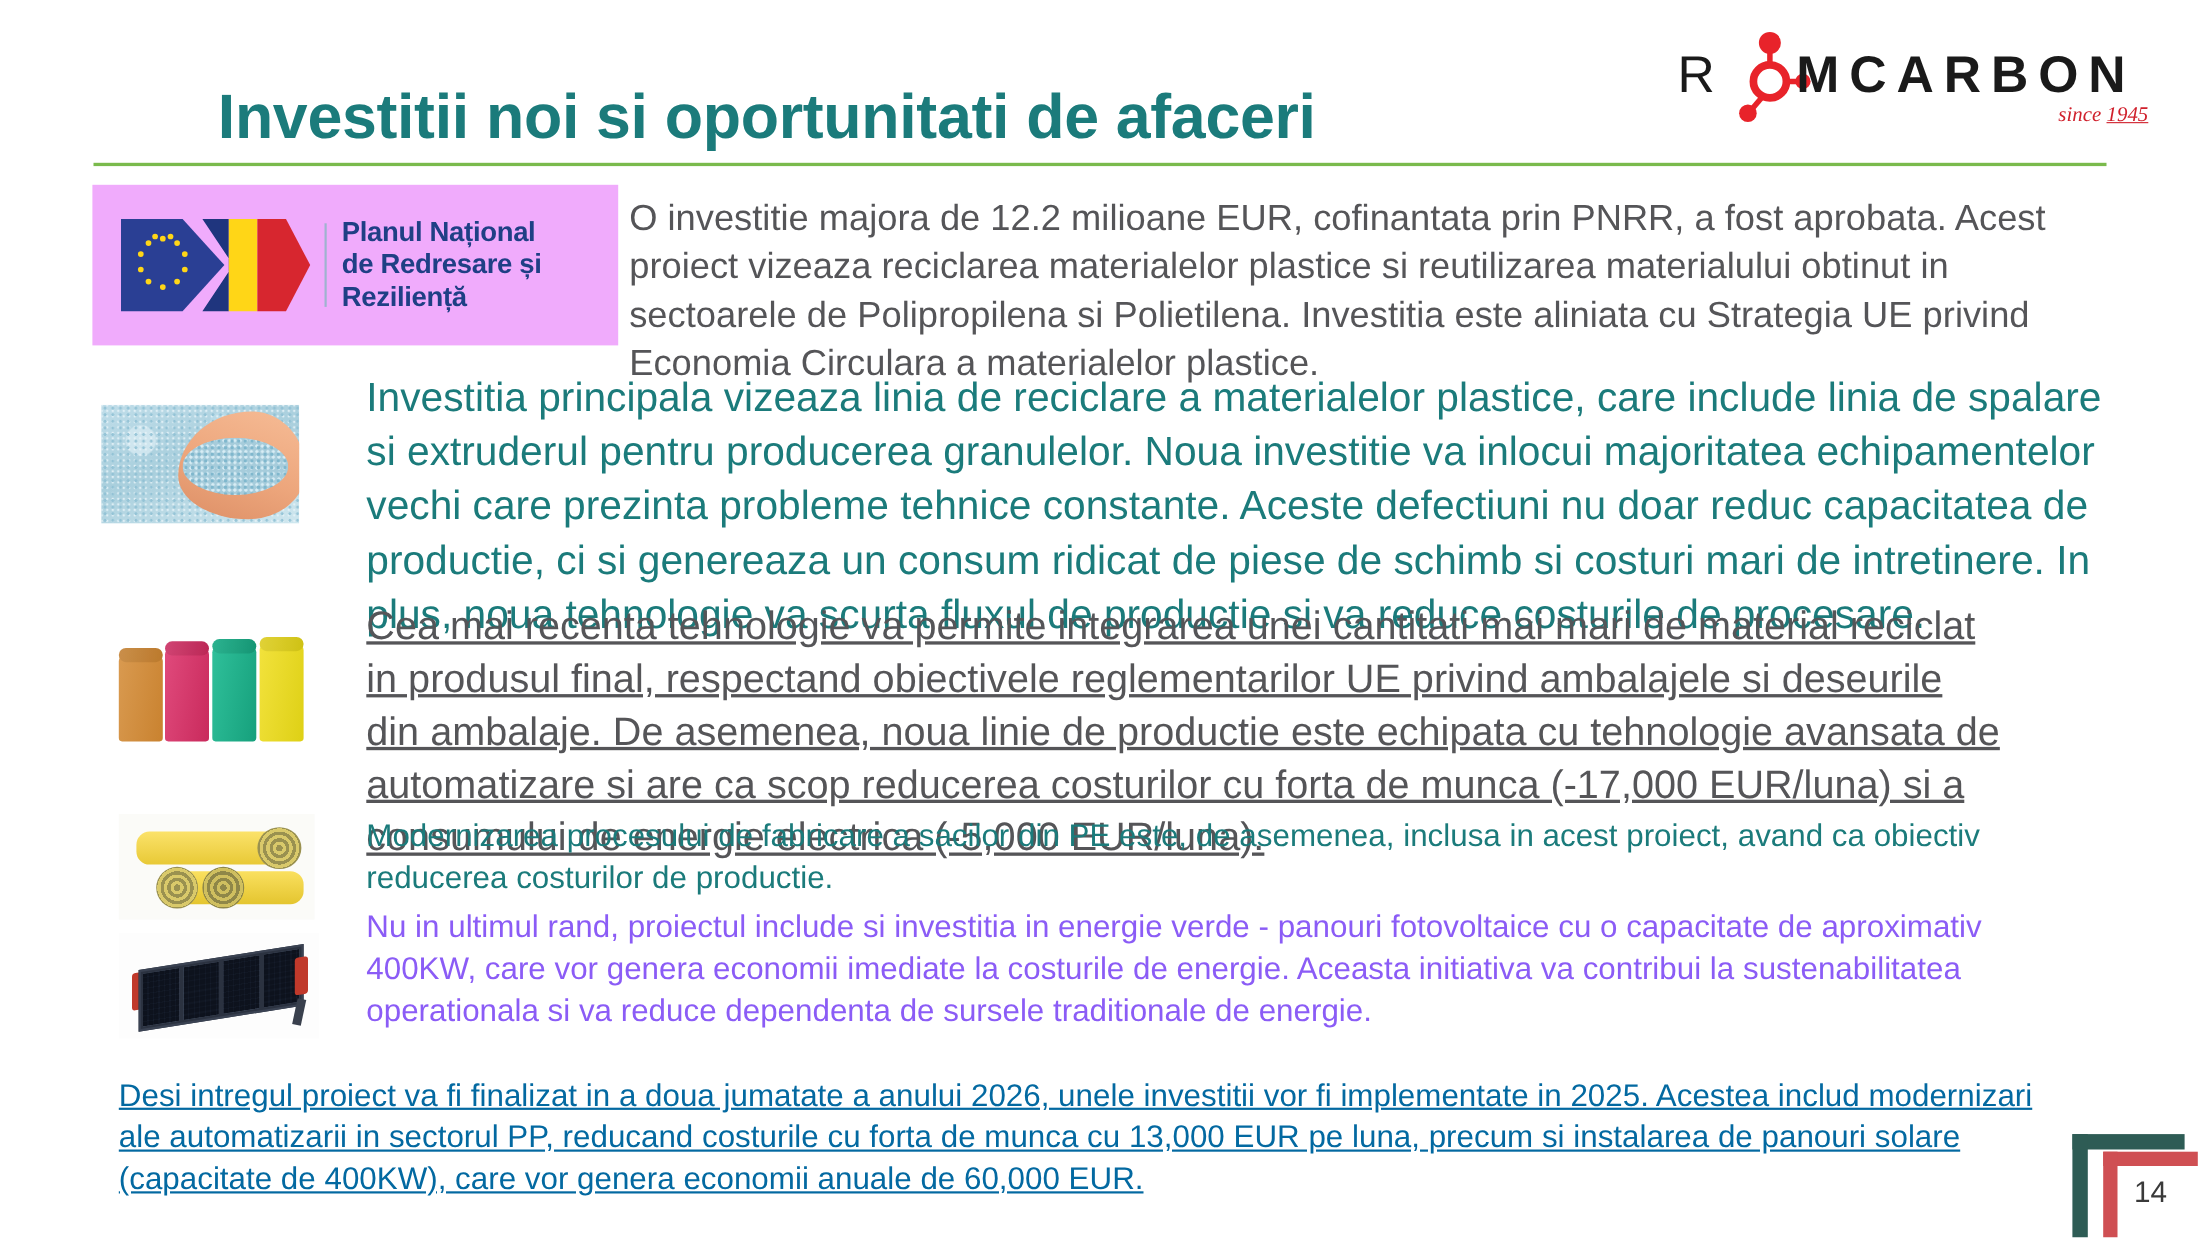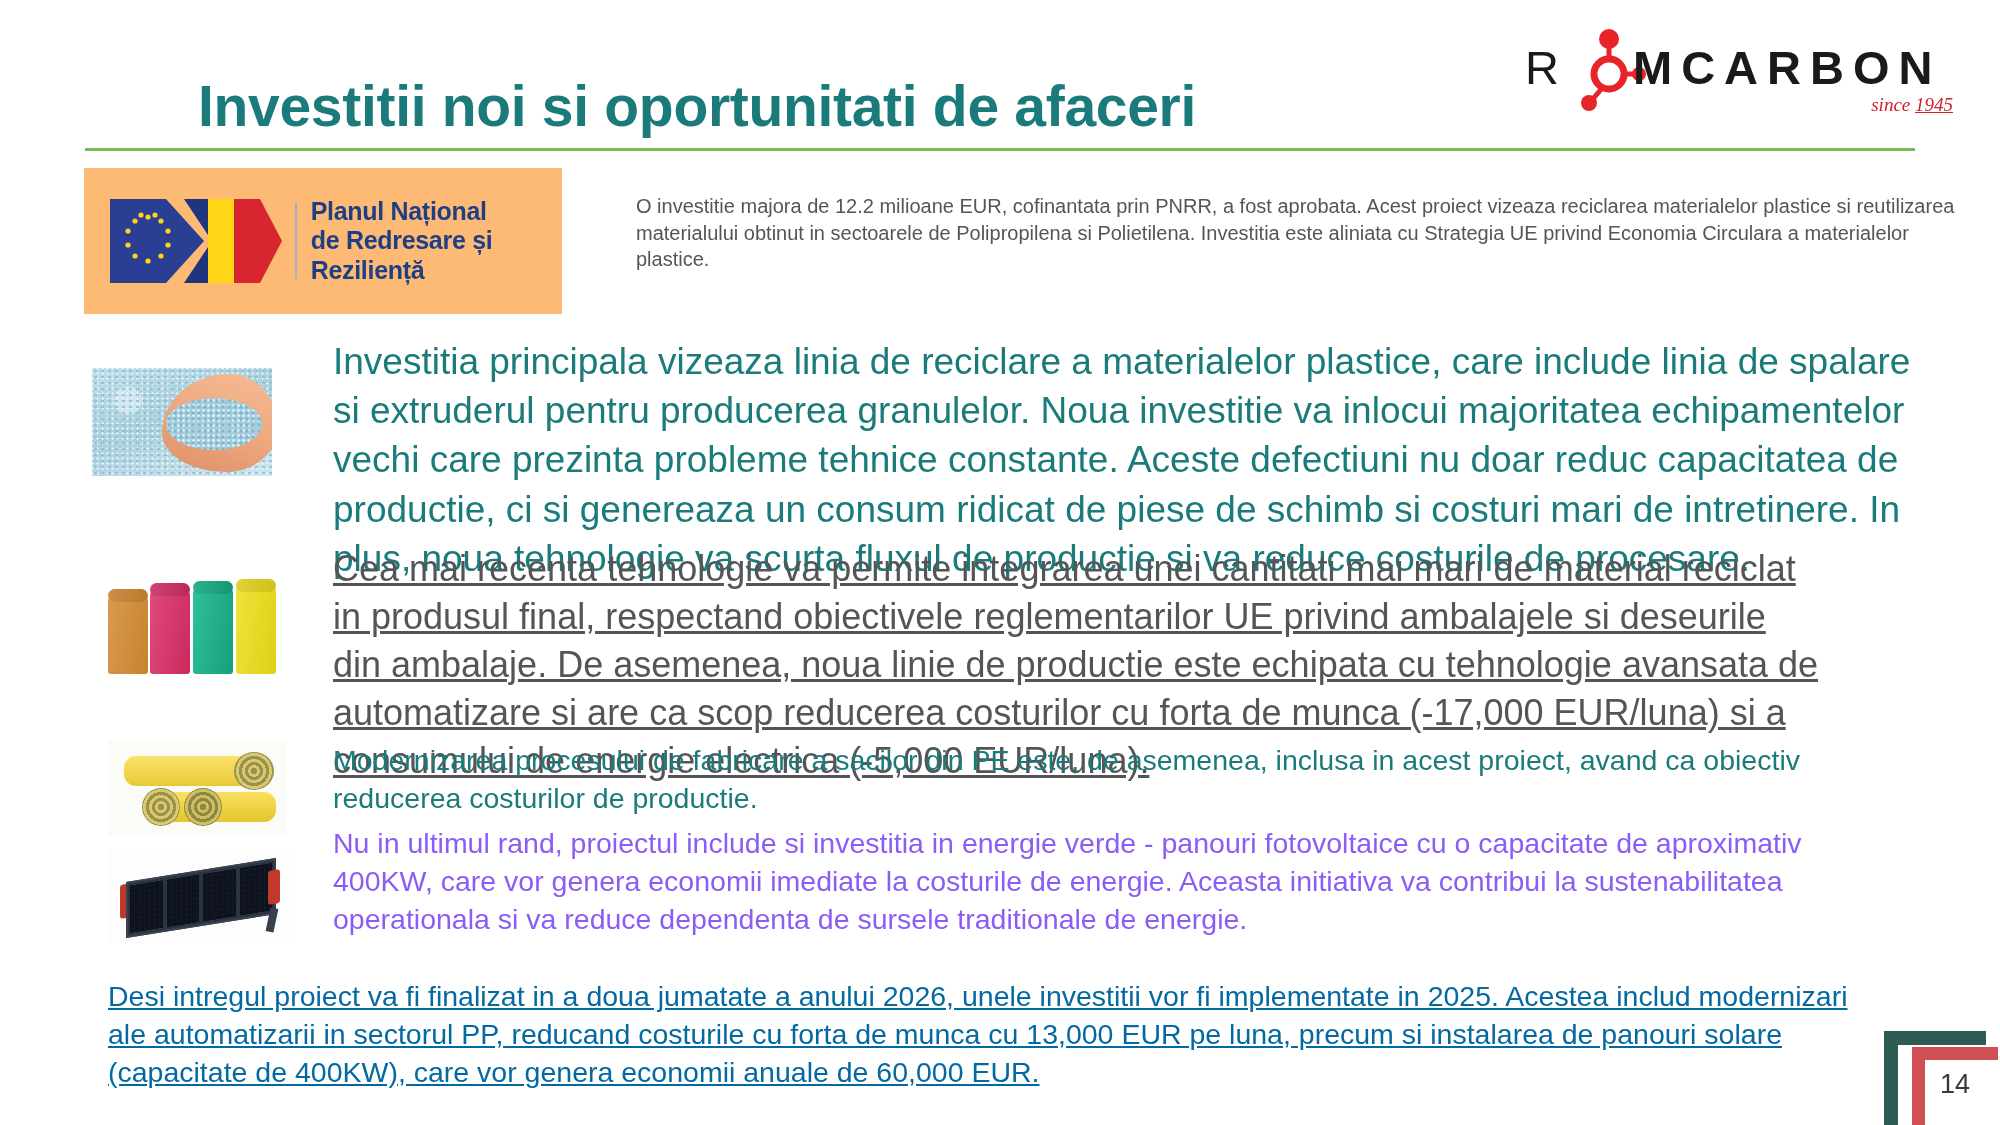--- a/index.html
+++ b/index.html
@@ -61,21 +61,21 @@
   }
   .logo-since u { text-decoration: underline; }
 
   
   .pnrr {
     position: absolute;
     left: 84px;
     top: 168px;
     width: 478px;
     height: 146px;
-    background: #fdba74;
+    background: #f0abfc;
     display: flex;
     align-items: center;
   }
   .pnrr-flags { margin-left: 24px; width: 175px; height: 92px; position: relative; }
   .pnrr-divider {
     width: 2px; height: 76px; background: #9fb3cf; margin-left: 12px; margin-right: 14px;
   }
   .pnrr-text {
     font-family: "Liberation Sans", sans-serif;
     font-size: 25px;
@@ -85,22 +85,22 @@
     letter-spacing: -0.3px;
   }
 
   
   .para {
     position: absolute;
     font-family: "Liberation Sans", sans-serif;
     line-height: 1.33;
   }
   .p-intro {
-    left: 636px; top: 176px; width: 1320px;
-    font-size: 20px; color: #555558; margin-top: 17px;
+    left: 572px; top: 176px; width: 1320px;
+    font-size: 33px; color: #555558;
   }
   .p-teal1 {
     left: 333px; top: 337px; width: 1600px;
     font-size: 37px; color: #1b7b7b;
   }
   .p-gray1 {
     left: 333px; top: 545px; width: 1490px;
     font-size: 36px; color: #555558; text-decoration: underline;
   }
   .p-teal2 {

